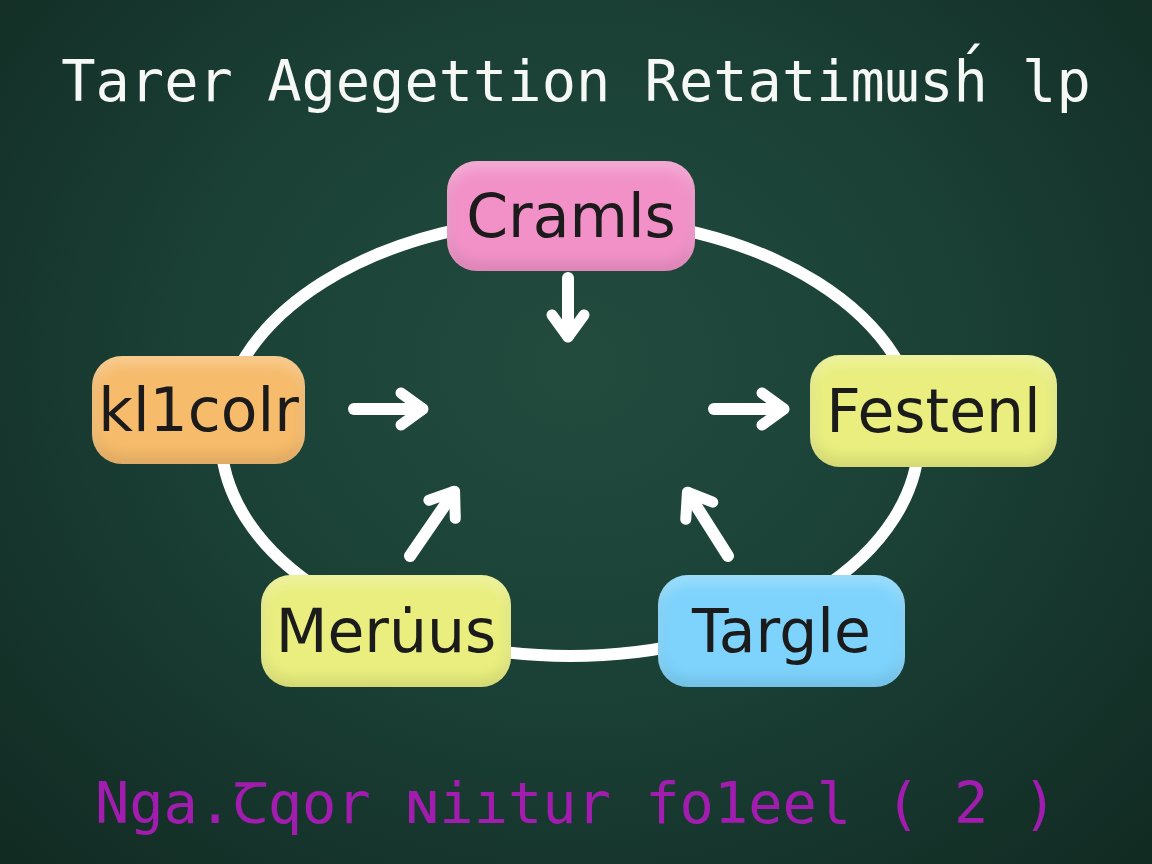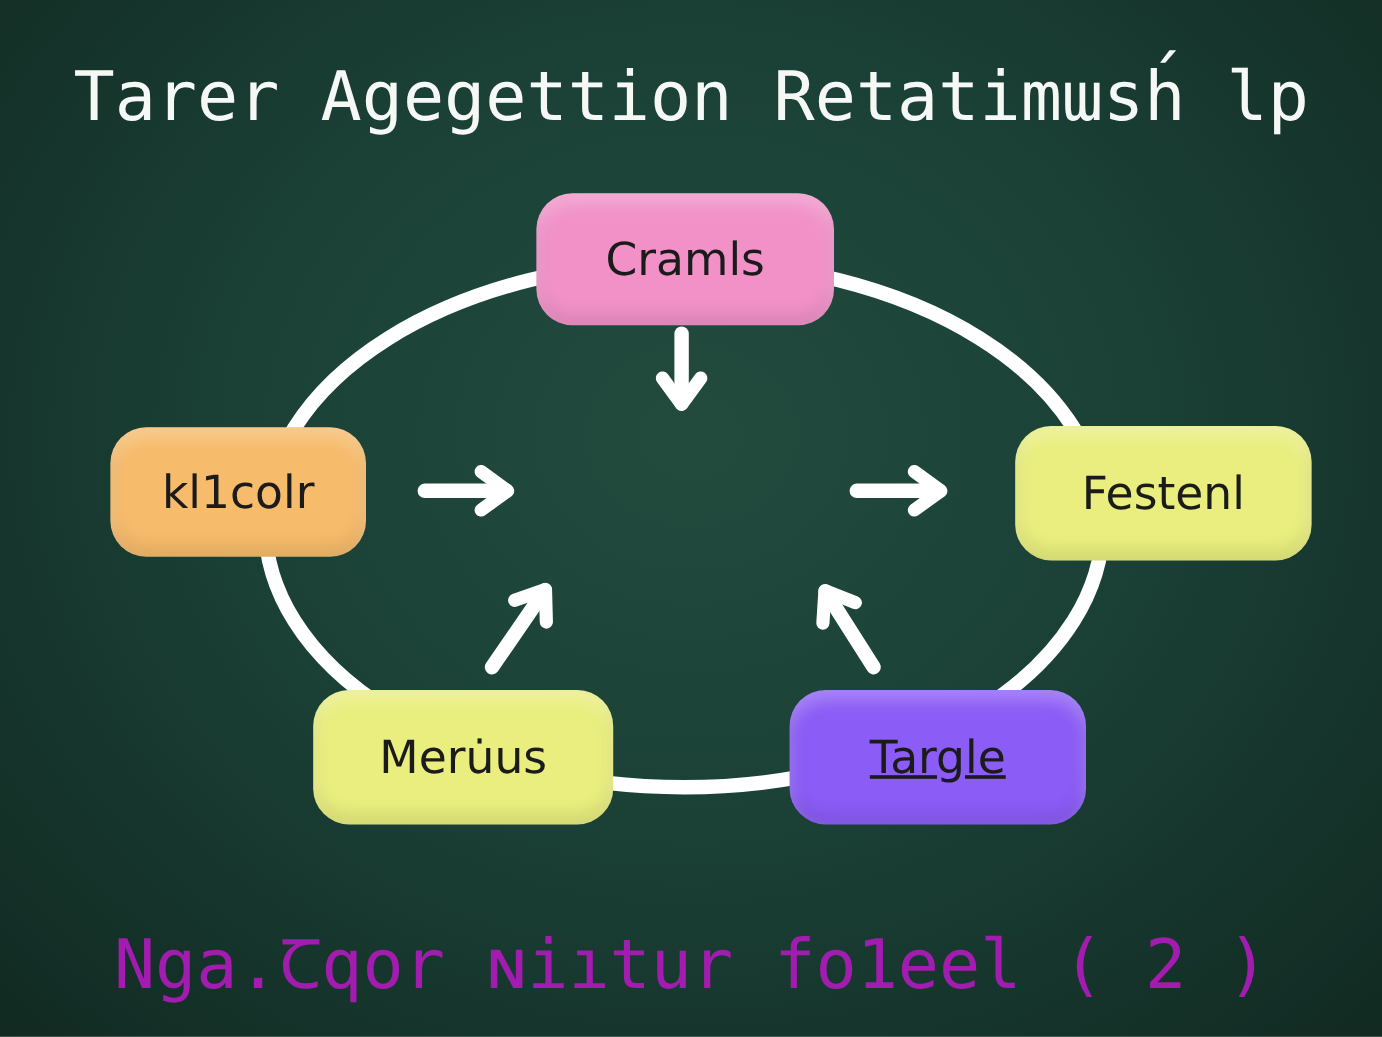--- a/index.html
+++ b/index.html
@@ -16,27 +16,27 @@
   }
   .footer{
     position:absolute;top:762px;left:0;width:1152px;text-align:center;
     font-family:"DejaVu Sans Mono", monospace;
     font-size:57px;color:#a21caf;white-space:nowrap;
   }
   svg.connectors{position:absolute;left:0;top:0;pointer-events:none;}
   .node{
     position:absolute;border-radius:30px;
     display:flex;align-items:center;justify-content:center;
-    font-size:38px;color:#1b1b1b;
+    font-size:60px;color:#1b1b1b;
     box-shadow:inset 0 8px 14px rgba(255,255,255,0.28), inset 0 -8px 14px rgba(0,0,0,0.10);
   }
   .node-cramls {left:447px;top:161px;width:248px;height:110px;}
   .node-kl1colr{left:92px; top:356px;width:213px;height:108px;}
   .node-tarer  {left:445px;top:355px;width:248px;height:112px;}
-  .node-festenl{left:810px;top:355px;width:247px;height:112px;margin-left:36px;}
+  .node-festenl{left:810px;top:355px;width:247px;height:112px;}
   .node-meruus {left:261px;top:575px;width:250px;height:112px;align-items:center;}
   .node-targle {left:658px;top:575px;width:247px;height:112px;}
 </style>
 </head>
 <body>
 
 <div class="stage">
 
   <svg class="connectors" width="1152" height="864" viewBox="0 0 1152 864">
     <defs>
@@ -66,19 +66,19 @@
 
 
   <div class="node node-festenl" style="background-color: rgb(233, 238, 126);">
     <span>Festenl</span>
   </div>
 
   <div class="node node-meruus" style="background-color: rgb(233, 238, 126);">
     <span>Meru̇us</span>
   </div>
 
-  <div class="node node-targle" style="background-color: #8b5cf6; text-decoration: underline;">
+  <div class="node node-targle" style="background-color: #7dd3fc;">
     <span>Targle</span>
   </div>
 
   <div class="footer">Nga.Ꞇqor ɴiıtur fo1eel ( 2 )</div>
 
 </div>
 
 </body></html>

